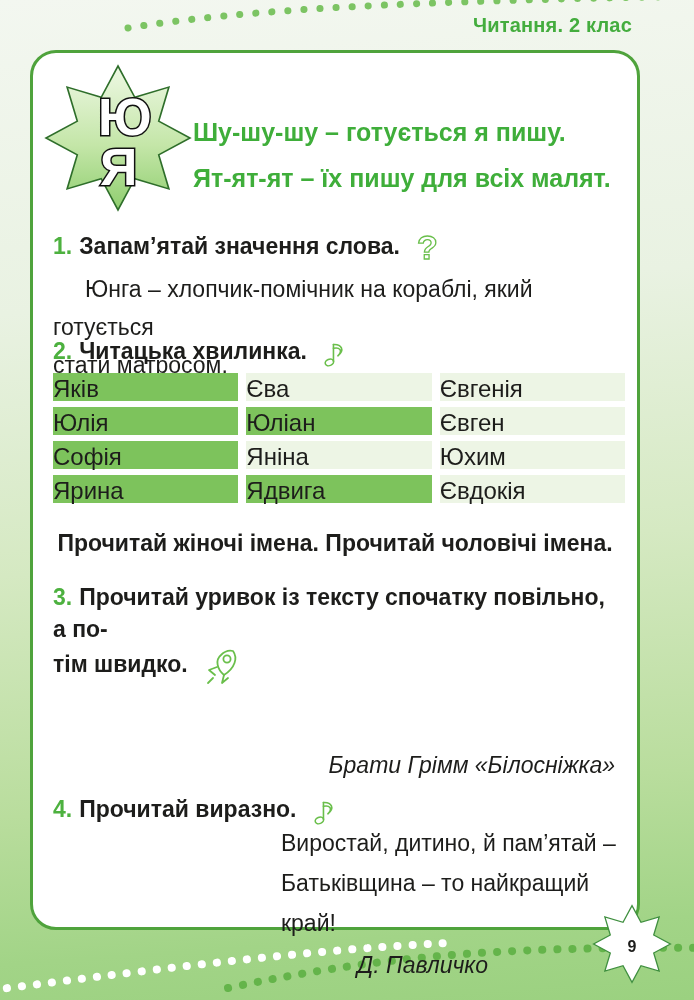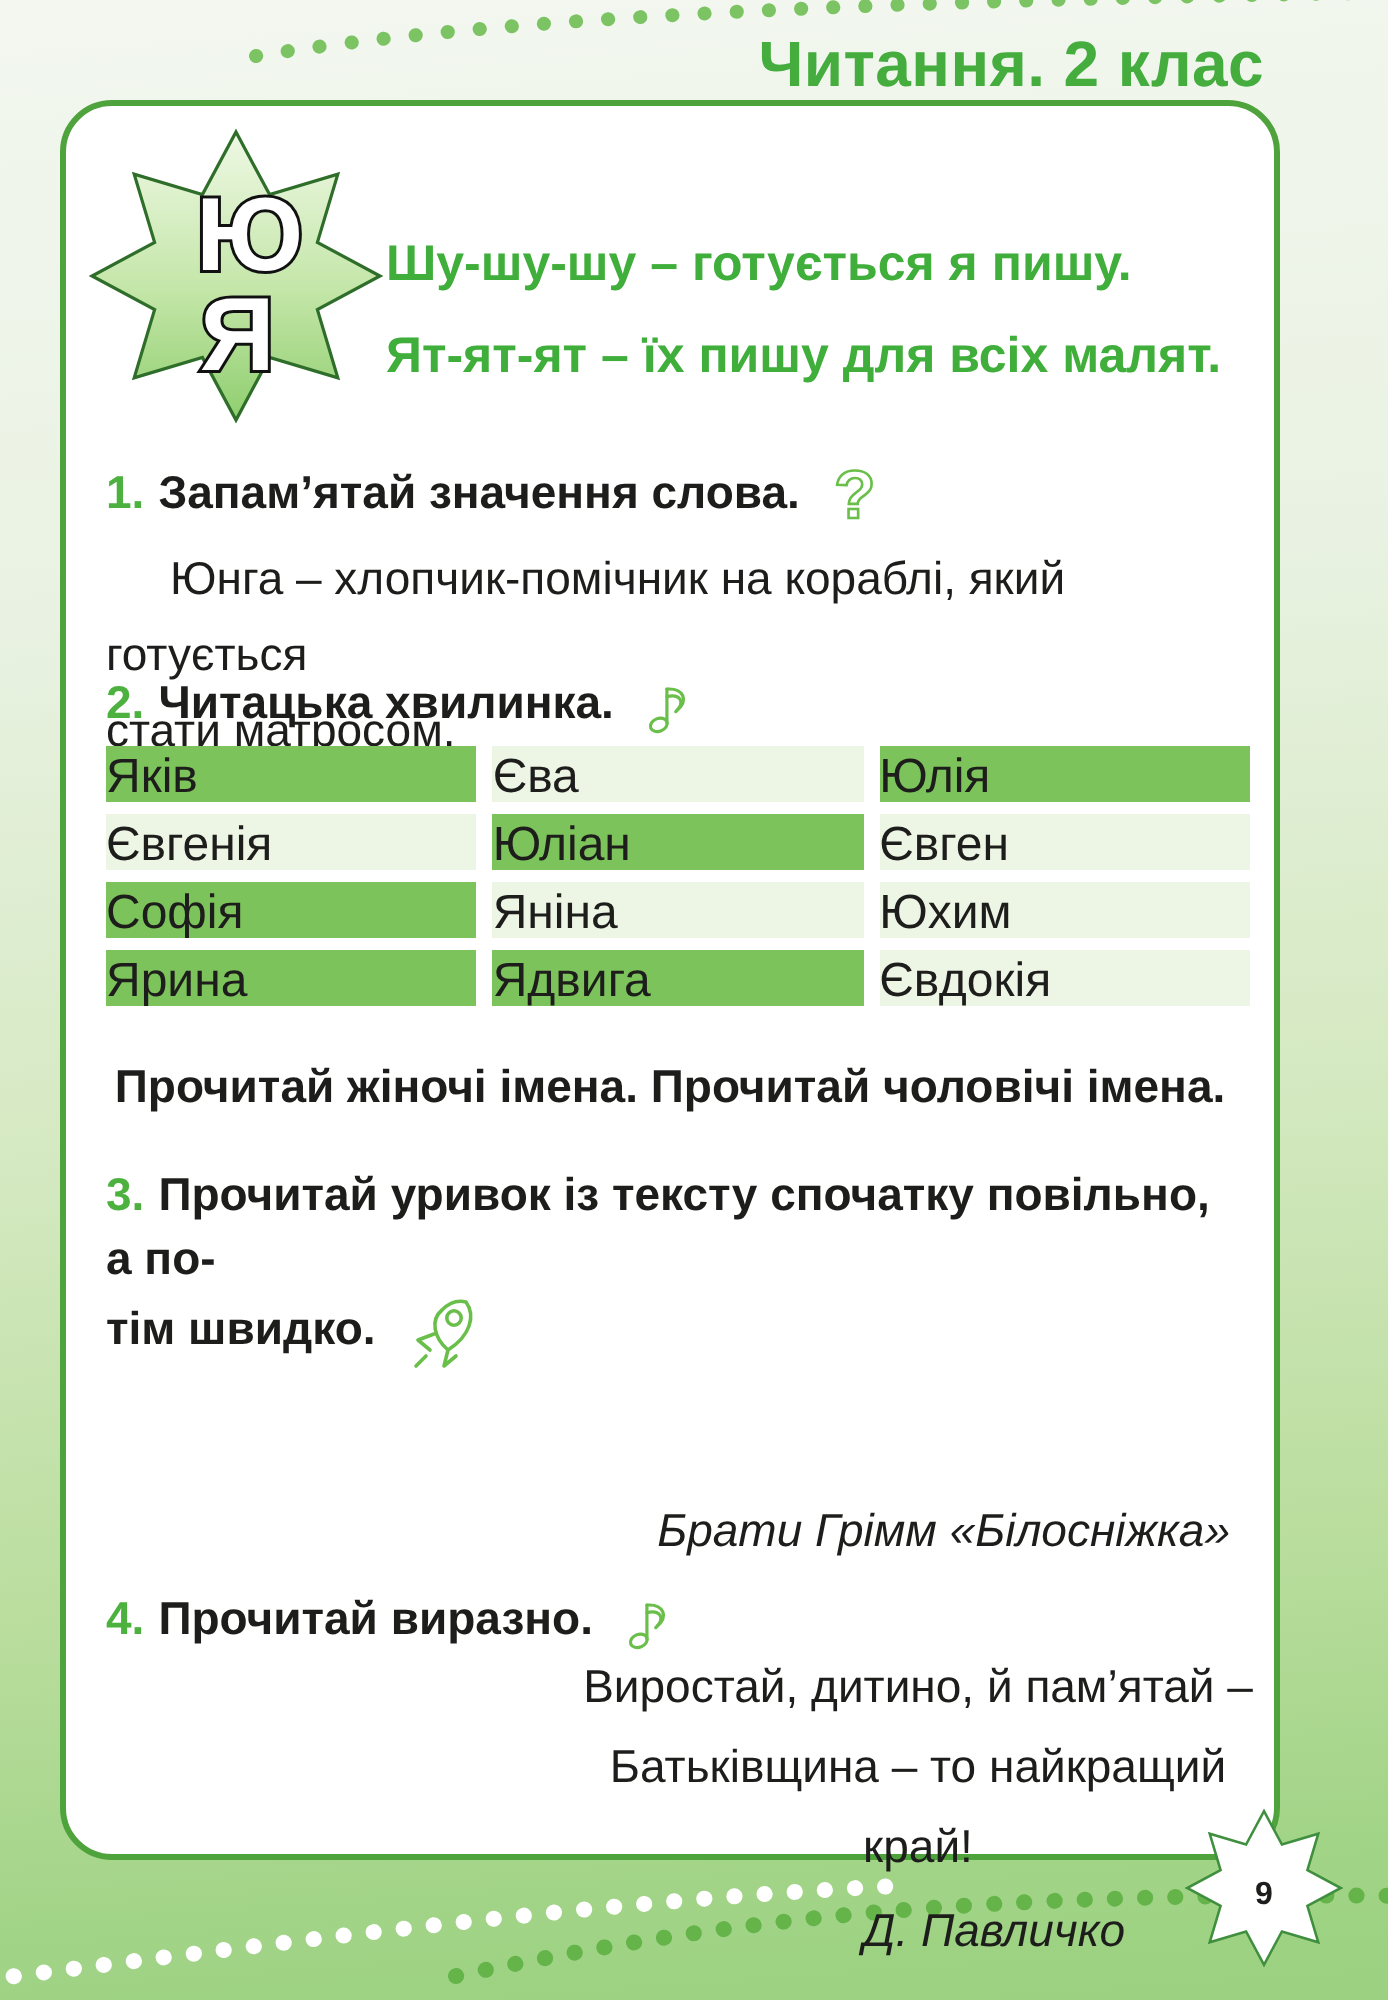--- a/index.html
+++ b/index.html
@@ -15,21 +15,21 @@
     font-family:"Liberation Sans","DejaVu Sans",sans-serif;
     color:var(--ink);
     position:relative;
     width:694px;height:1000px;
     overflow:hidden;
     background:linear-gradient(176deg,#f3f7f0 0%,#e9f2e2 30%,#d5e9c2 55%,#b9dd9d 78%,#a2d487 92%,#9bd180 100%);
   }
   .arcs{position:absolute;inset:0;width:694px;height:1000px;}
   .page-header{
     position:absolute;top:14px;right:62px;
-    font-size:32px;font-weight:600;color:#44ad3e;
+    font-size:20px;font-weight:600;color:#44ad3e;
     letter-spacing:.2px;
     text-align:right;
   }
   .content-box{
     position:absolute;left:30px;top:50px;width:610px;height:880px;
     background:#ffffff;
     border:3px solid var(--border-green);
     border-radius:26px;
   }
   .burst{position:absolute;left:10px;top:10px;width:150px;height:150px;}
@@ -65,21 +65,21 @@
   .instruction{
     position:absolute;left:0;right:0;top:477px;
     text-align:center;font-size:23px;font-weight:bold;
   }
   .attribution{
     position:absolute;right:22px;top:699px;
     font-size:23px;font-style:italic;
   }
   .poem{
     position:absolute;left:248px;top:770px;
-    font-size:23px;line-height:40px;text-align:center;
+    font-size:23px;line-height:40px;
   }
   .poem-author{
     font-style:italic;margin-top:2px;margin-left:76px;
   }
   .page-star{position:absolute;left:592px;top:904px;width:80px;height:80px;}
   .page-star text{
     font-family:"Liberation Sans","DejaVu Sans",sans-serif;
     font-size:30px;font-weight:bold;fill:#1d1d1b;
   }
 </style>
@@ -136,22 +136,22 @@
           <path d="M12.3,26 L12.3,8"></path>
           <path d="M12.3,8 C21,7.5 24.5,14 17,20 C22.5,14.5 19,10.5 12.3,12"></path>
         </g>
       </svg>
     </div>
   </div>
 
   <div class="names-table">
       <div class="cell hl">Яків</div>
       <div class="cell">Єва</div>
+      <div class="cell">Євгенія</div>
       <div class="cell hl">Юлія</div>
-      <div class="cell">Євгенія</div>
       <div class="cell hl">Юліан</div>
       <div class="cell">Євген</div>
       <div class="cell hl">Софія</div>
       <div class="cell">Яніна</div>
       <div class="cell">Юхим</div>
       <div class="cell hl">Ярина</div>
       <div class="cell hl">Ядвига</div>
       <div class="cell">Євдокія</div>
     </div>
 

